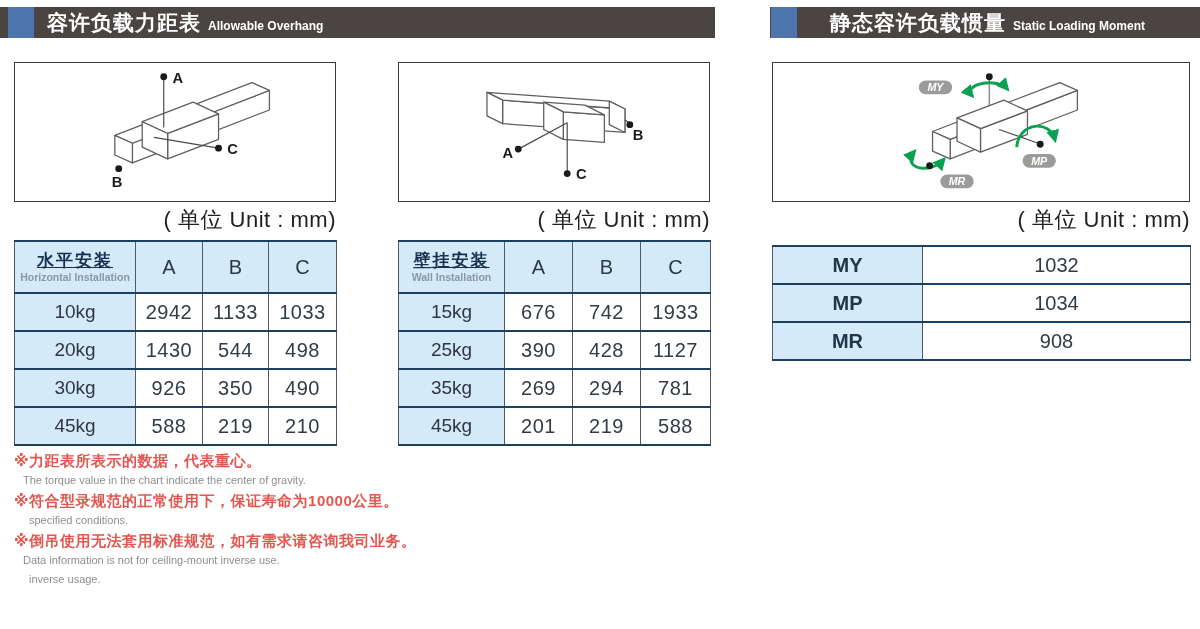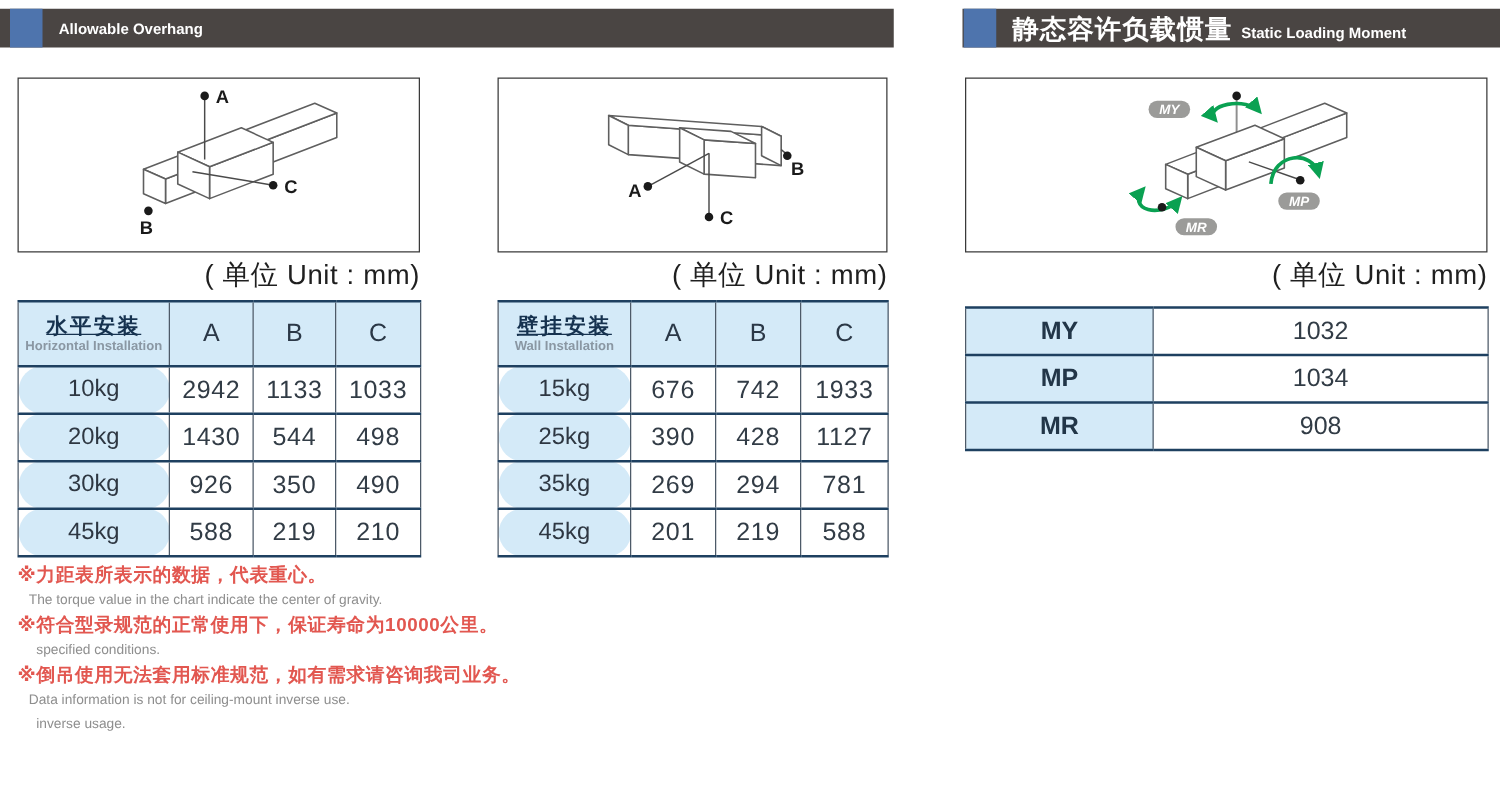--- a/index.html
+++ b/index.html
@@ -9,21 +9,21 @@
 
   
   .hbar { position:absolute; top:7px; height:31px; background:#4a4543; display:flex; align-items:center; }
   .hbar.left  { left:0;   width:715px; }
   .hbar.right { left:770px; width:430px; }
   .hbar .accent { position:absolute; top:0; width:26px; height:31px; background:#4e74ad; }
   .hbar.left  .accent { left:8px; }
   .hbar.right .accent { left:1px; }
   .hbar .titles { display:flex; align-items:baseline; gap:7px; color:#fff; white-space:nowrap; }
   .hbar.left  .titles { padding-left:47px; }
-  .hbar.right .titles { padding-left:40px; }
+  .hbar.right .titles { padding-left:60px; }
   .t-cjk { font-size:21px; font-weight:bold; letter-spacing:1px; }
   .t-en  { font-size:12px; font-weight:bold; letter-spacing:0; }
 
   
   .dbox { position:absolute; top:62px; height:140px; border:1.5px solid #3a3a3a; background:#fff; }
   .dbox.b1 { left:14px;  width:322px; }
   .dbox.b2 { left:398px; width:312px; }
   .dbox.b3 { left:772px; width:418px; }
   .unit { position:absolute; top:205px; font-size:22px; color:#1f1f1f; font-weight:500; letter-spacing:0.5px;margin-left:16px; }
   .unit.u1 { right:864px; }
@@ -47,40 +47,41 @@
   .dtable th, .dtable td {
     border-top:2px solid #1e4060; border-bottom:2px solid #1e4060;
     border-left:1px solid #4d5a68; border-right:1px solid #4d5a68;
     text-align:center; vertical-align:middle;
   }
   .dtable .hrow th { background:#d4eaf8; height:52px; }
   .dtable td { height:38px; }
   .th-cjk { font-size:17px; font-weight:bold; color:#16324f; letter-spacing:2px; line-height:19px;text-decoration:underline; }
   .th-en  { font-size:10.5px; color:#8a97a3; line-height:12px; margin-top:1px; }
   .col-abc { font-size:20px; color:#2b3847; font-weight:normal; }
-  td.load { background:#d4eaf8; font-size:19px; color:#2e3742;border-radius:19px; }
+  td.load { background:#d4eaf8; font-size:19px; color:#2e3742; }
   td.val  { font-size:20px; color:#323c46; letter-spacing:0.5px; }
   .t3 td.mlabel { background:#d4eaf8; font-size:20px; font-weight:bold; color:#223648; }
   .t3 td.mval { font-size:20px; color:#323c46; }
 
   
   .notes { position:absolute; left:14px; top:450px; width:480px; }
   .note-cjk { font-size:15px; font-weight:bold; color:#e25750; line-height:20px; margin-top:1px; letter-spacing:0.5px; }
   .note-en  { font-size:11px; color:#8e8e8e; line-height:19px; }
   .ind1 { padding-left:9px; }
   .ind2 { padding-left:15px; }
 </style>
 </head>
 <body>
 
 <div class="page">
 
   <div class="hbar left">
     <div class="accent"></div>
     <div class="titles">
+      <span class="t-cjk">容许负载力距表</span>
       <span class="t-en">Allowable Overhang</span>
     </div>
   </div>
   <div class="hbar right">
     <div class="accent"></div>
     <div class="titles">
       <span class="t-cjk">静态容许负载惯量</span>
       <span class="t-en">Static Loading Moment</span>
     </div>
   </div>

